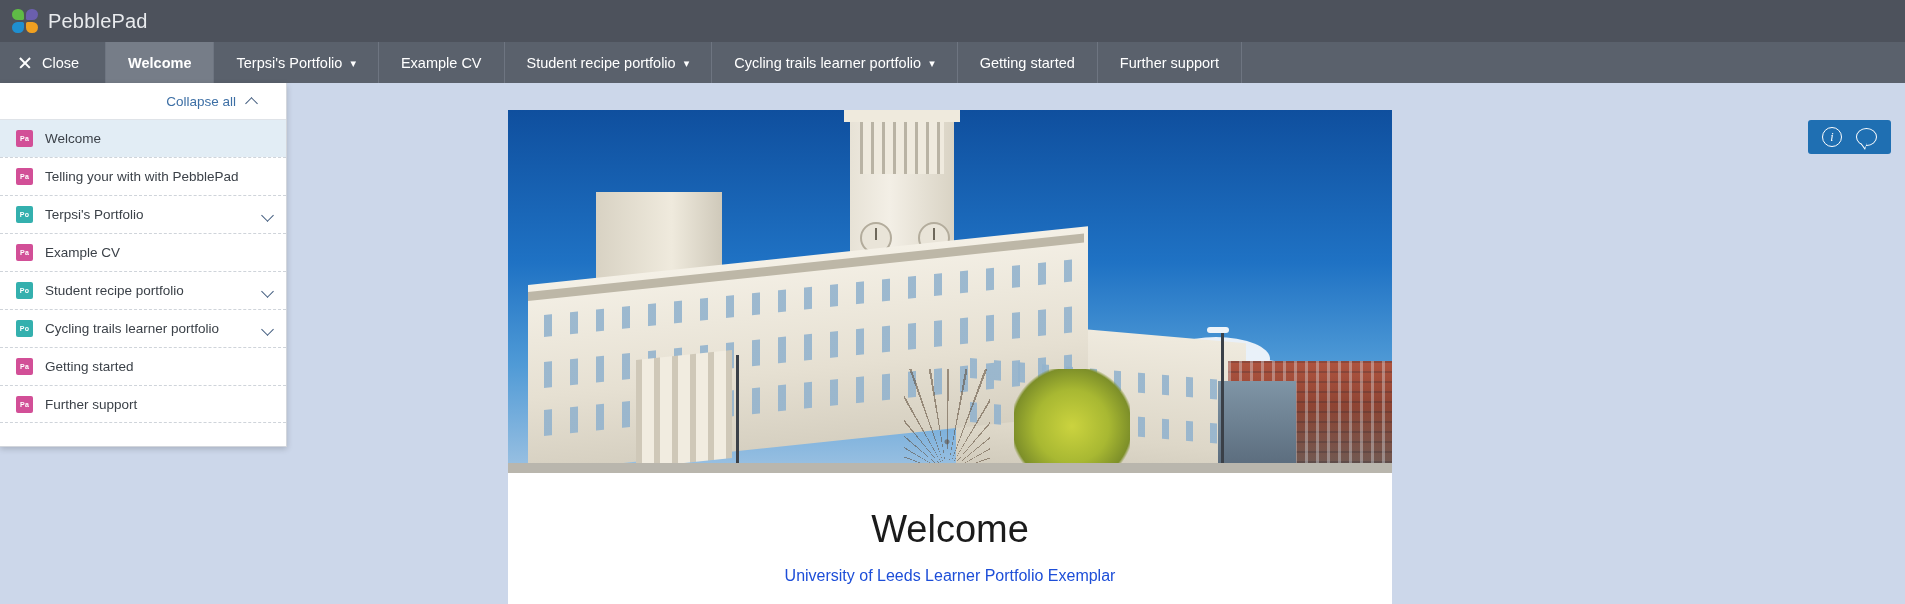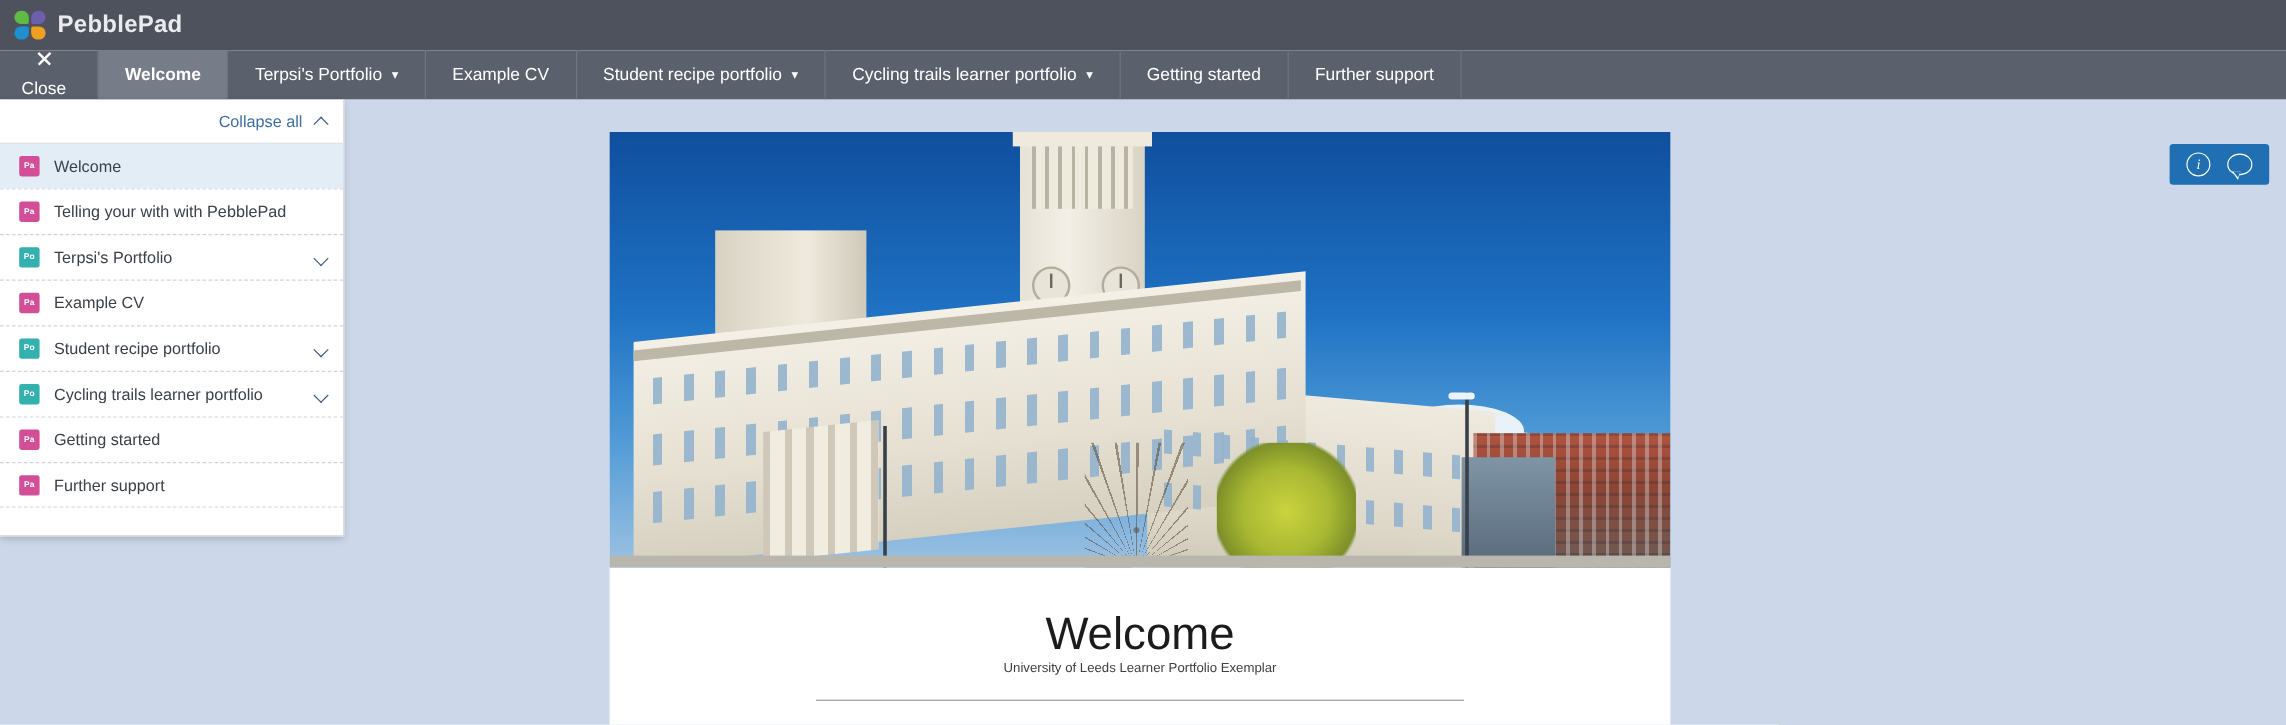--- a/index.html
+++ b/index.html
@@ -22,34 +22,34 @@
     display: grid; grid-template-columns: 1fr 1fr; grid-template-rows: 1fr 1fr;
     gap: 2px;
   }
   .petal { border-radius: 5px 5px 5px 5px; }
   .p1 { background: #5fbb46; border-radius: 7px 7px 2px 7px; }
   .p2 { background: #6b5fae; border-radius: 7px 7px 7px 2px; }
   .p3 { background: #1f8fd0; border-radius: 7px 2px 7px 7px; }
   .p4 { background: #f0a020; border-radius: 2px 7px 7px 7px; }
   .brand-name {
     margin-left: 10px; color: #e9ebee; font-size: 20px; letter-spacing: .2px;
-    font-weight: 700;
+    font-weight: 400;
   }
 
   
   .tabbar {
     position: absolute; left: 0; top: 42px; width: 1905px; height: 41px;
     background: #5a616c; display: flex; align-items: stretch;
   }
   .tab {
     display: flex; align-items: center; justify-content: center;
     padding: 0 22px; color: #ffffff; font-size: 14.5px; white-space: nowrap;
     border-right: 1px solid #6e7581; cursor: pointer; position: relative;
   }
-  .tab.close-tab { padding: 0 26px 0 18px; gap: 10px; justify-content: flex-start; flex-direction: column; }
+  .tab.close-tab { padding: 0 26px 0 18px; gap: 10px; justify-content: flex-start; }
   .tab.active { background: #767d88; font-weight: bold; }
   .tab .caret {
     margin-left: 8px; font-size: 11px; line-height: 1; transform: translateY(1px);
   }
   .x-icon { display: inline-block; width: 14px; height: 14px; position: relative; }
   .x-icon::before, .x-icon::after {
     content: ""; position: absolute; left: 0; top: 6px; width: 14px; height: 1.6px;
     background: #ffffff;
   }
   .x-icon::before { transform: rotate(45deg); }
@@ -63,21 +63,21 @@
 
   
   .navpanel {
     position: absolute; left: 0; top: 83px; width: 287px; height: 364px;
     background: #ffffff; border: 1px solid #d2d6dc; border-left: none; border-top: none;
     box-shadow: 0 2px 6px rgba(0,0,0,.18);
     z-index: 40;
   }
   .collapse-row {
     height: 36px; display: flex; align-items: center; justify-content: flex-end;
-    padding-right: 12px; gap: 10px;
+    padding-right: 28px; gap: 10px;
   }
   .collapse-label { color: #3d6fa5; font-size: 13.5px; cursor: pointer; }
   .chev { width: 12px; height: 12px; position: relative; display: inline-block; }
   .chev::before {
     content: ""; position: absolute; left: 1px; top: 2px; width: 8px; height: 8px;
     border-right: 1.8px solid #3f5a7d; border-bottom: 1.8px solid #3f5a7d;
     transform: rotate(45deg);
   }
   .chev.up::before { transform: rotate(-135deg); top: 4px; }
 
@@ -216,21 +216,21 @@
   .ground {
     position: absolute; left: 0; bottom: 0; width: 884px; height: 10px;
     background: #b9b6ad;
   }
 
   .doc-title-wrap { padding-top: 36px; text-align: center; }
   .doc-title {
     font-size: 38px; font-weight: 400; color: #1b1b1b; line-height: 1.1;
   }
   .doc-subtitle {
-    margin-top: 0; font-size: 11px; color: #404040;
+    margin-top: 16px; font-size: 16px; color: #1d4ed8;
   }
   .doc-rule {
     margin: 20px auto 0; width: 540px; height: 1px; background: #9b9b9b;
   }
 
   
   .action-pill {
     position: absolute; right: 14px; top: 120px; height: 34px;
     background: #1f6fb2; border-radius: 3px;
     display: flex; align-items: center; gap: 14px; padding: 0 14px;

